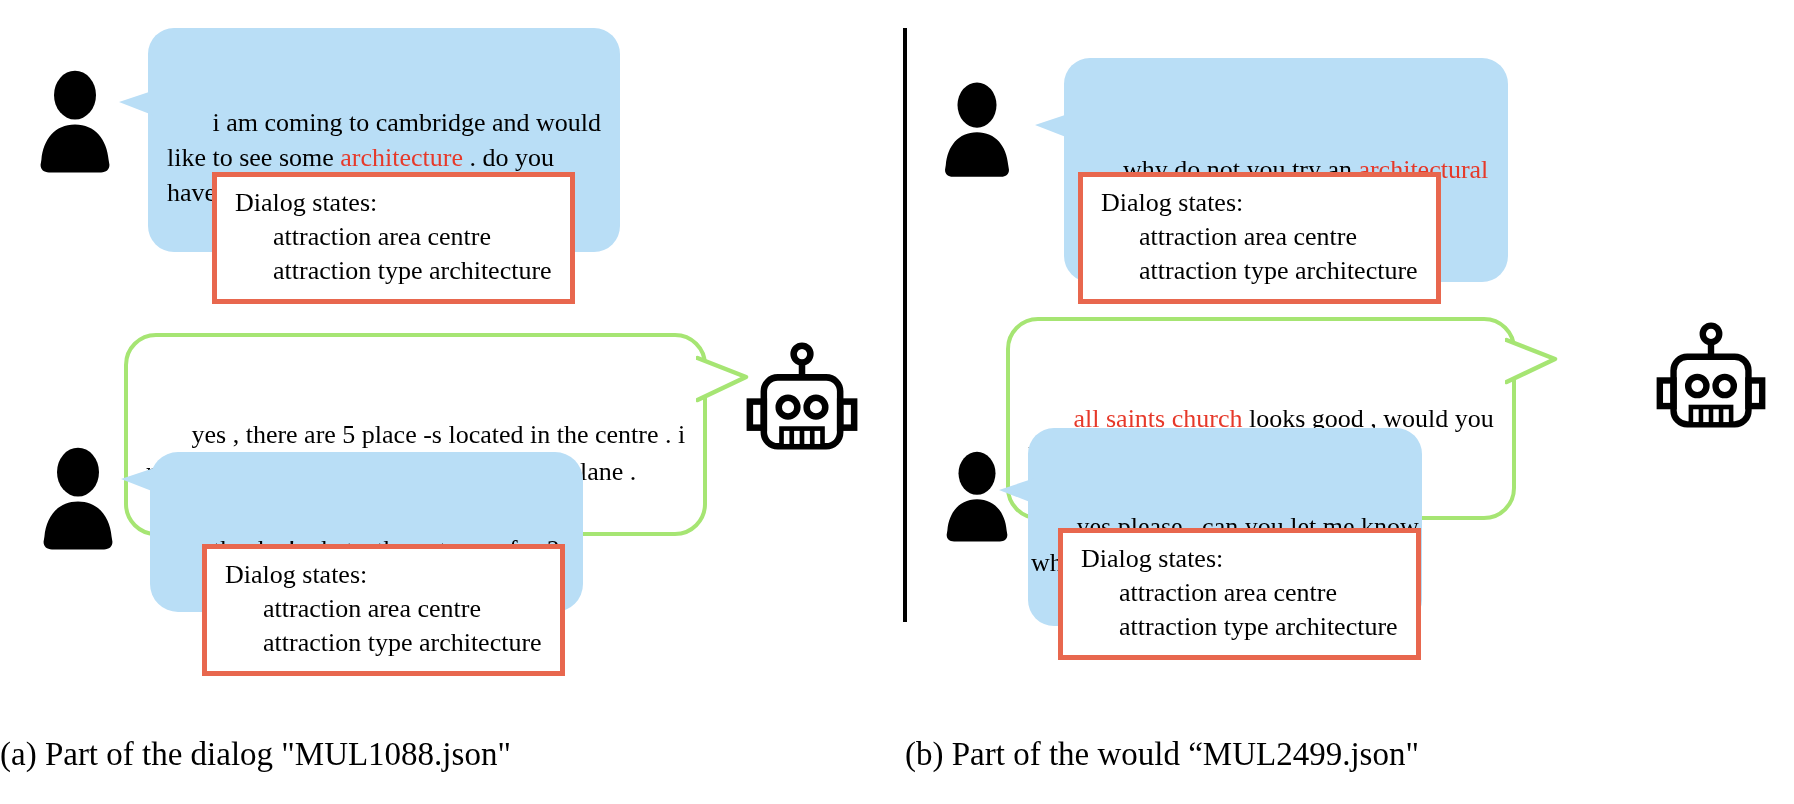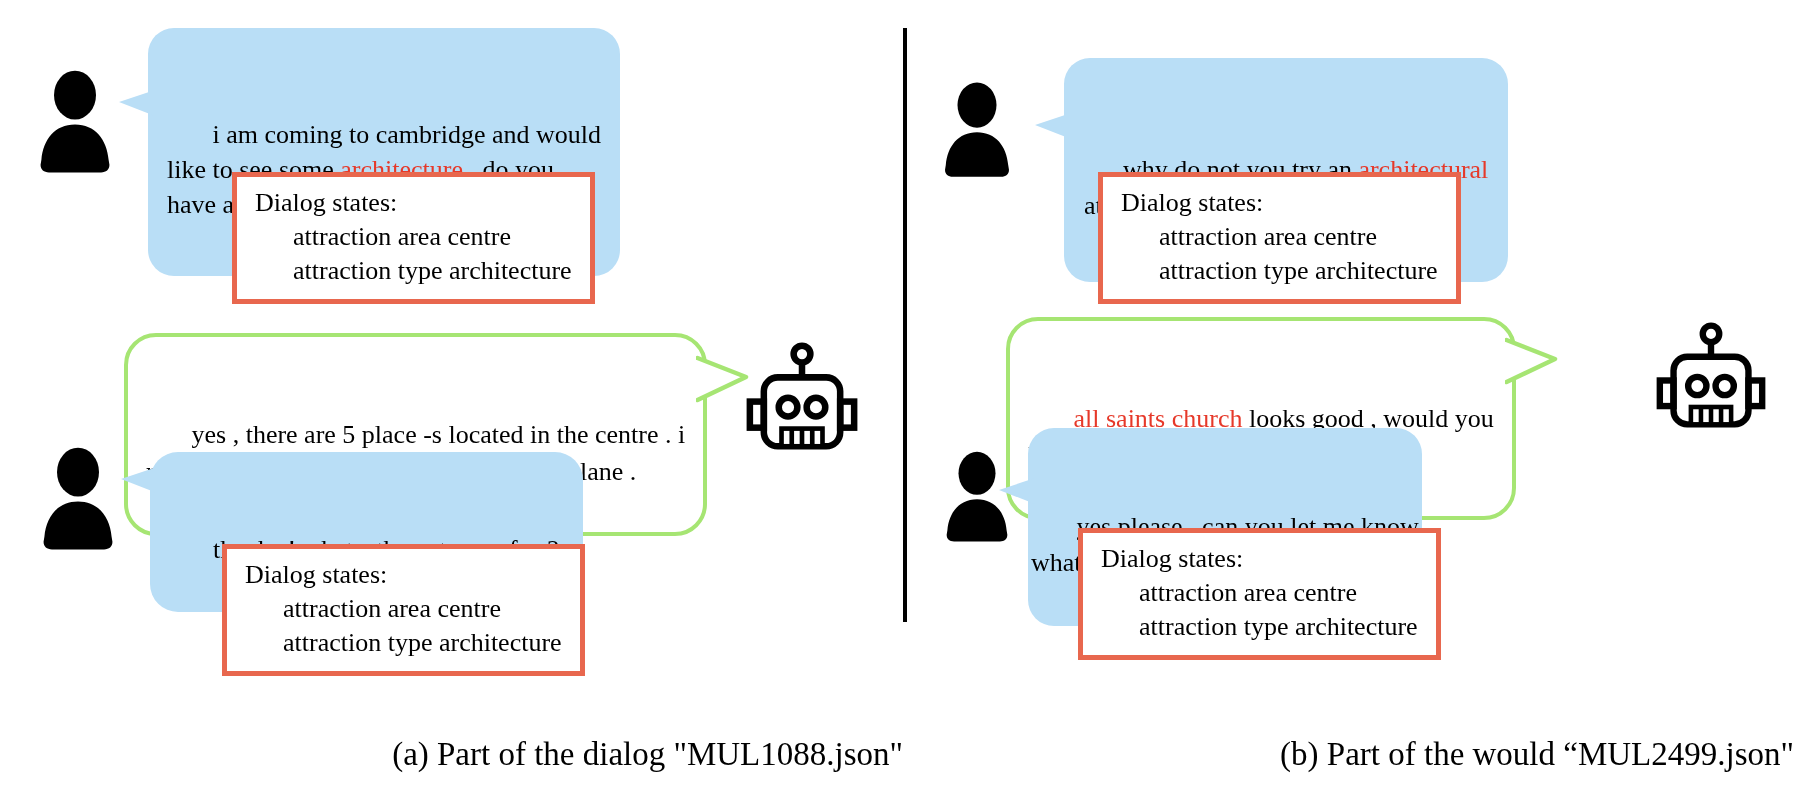--- a/index.html
+++ b/index.html
@@ -21,21 +21,21 @@
   .person.a2{left:36px;top:438px;width:84px;height:122px;}
   .person.b1{left:938px;top:74px;width:78px;height:112px;}
   .person.b2{left:940px;top:442px;width:74px;height:110px;}
   .robot{position:absolute;}
   .robot svg{width:100%;height:100%;display:block;}
   .robot.ra{left:746px;top:342px;width:112px;height:108px;}
   .robot.rb{left:1656px;top:322px;width:110px;height:106px;}
   
   .user-bubble{
     position:absolute;background:var(--user-bubble-fill);border-radius:26px;
-    font-size:26px;line-height:35px;padding:19px 19px;white-space:pre-wrap;
+    font-size:26px;line-height:35px;padding:7px 19px;white-space:pre-wrap;
     width:fit-content;max-width:540px;
   }
   .ub-a1{left:148px;top:28px;}
   .ub-a2{left:150px;top:452px;border-radius:28px;padding:10px 24px;}
   .ub-b1{left:1064px;top:58px;line-height:36px;padding:22px 20px;}
   .ub-b2{left:1028px;top:428px;line-height:36px;padding:9px 3px;}
   .tail-left{
     position:absolute;width:0;height:0;left:-29px;
     border-top:12px solid transparent;border-bottom:14px solid transparent;
     border-right:36px solid var(--user-bubble-fill);
@@ -52,31 +52,31 @@
   }
   .sb-a{left:96px;top:333px;margin-left:28px;}
   .sb-b{left:1006px;top:317px;}
   .tail-right{position:absolute;left:calc(100% - 7px);width:56px;height:48px;}
   .sb-a .tail-right{top:18px;}
   .sb-b .tail-right{top:16px;}
   .tail-right path{fill:#ffffff;stroke:var(--system-bubble-border);stroke-width:4.5;stroke-linejoin:round;stroke-linecap:round;}
   
   .states{
     position:absolute;background:#ffffff;border:5px solid var(--states-border);
-    font-size:26px;line-height:34px;padding:9px 18px 11px;width:fit-content;min-width:300px;margin-left:20px;
+    font-size:26px;line-height:34px;padding:9px 18px 11px;width:fit-content;min-width:300px;
   }
   .st-a1{left:212px;top:172px;}
   .st-a2{left:202px;top:544px;}
   .st-b1{left:1078px;top:172px;}
   .st-b2{left:1058px;top:528px;}
   .states-line + .states-line{padding-left:38px;}
   
   .hl{color:var(--highlight-red);}
   .divider{position:absolute;left:903px;top:28px;width:4px;height:594px;background:#000;}
-  .caption{position:absolute;top:736px;font-size:33px;text-align:right;white-space:nowrap;}
+  .caption{position:absolute;top:736px;font-size:33px;text-align:left;white-space:nowrap;}
   .cap-a{left:0;width:903px;}
   .cap-b{left:905px;width:889px;}
 </style>
 </head>
 <body>
 
 <div class="stage">
 
   <div>
 

